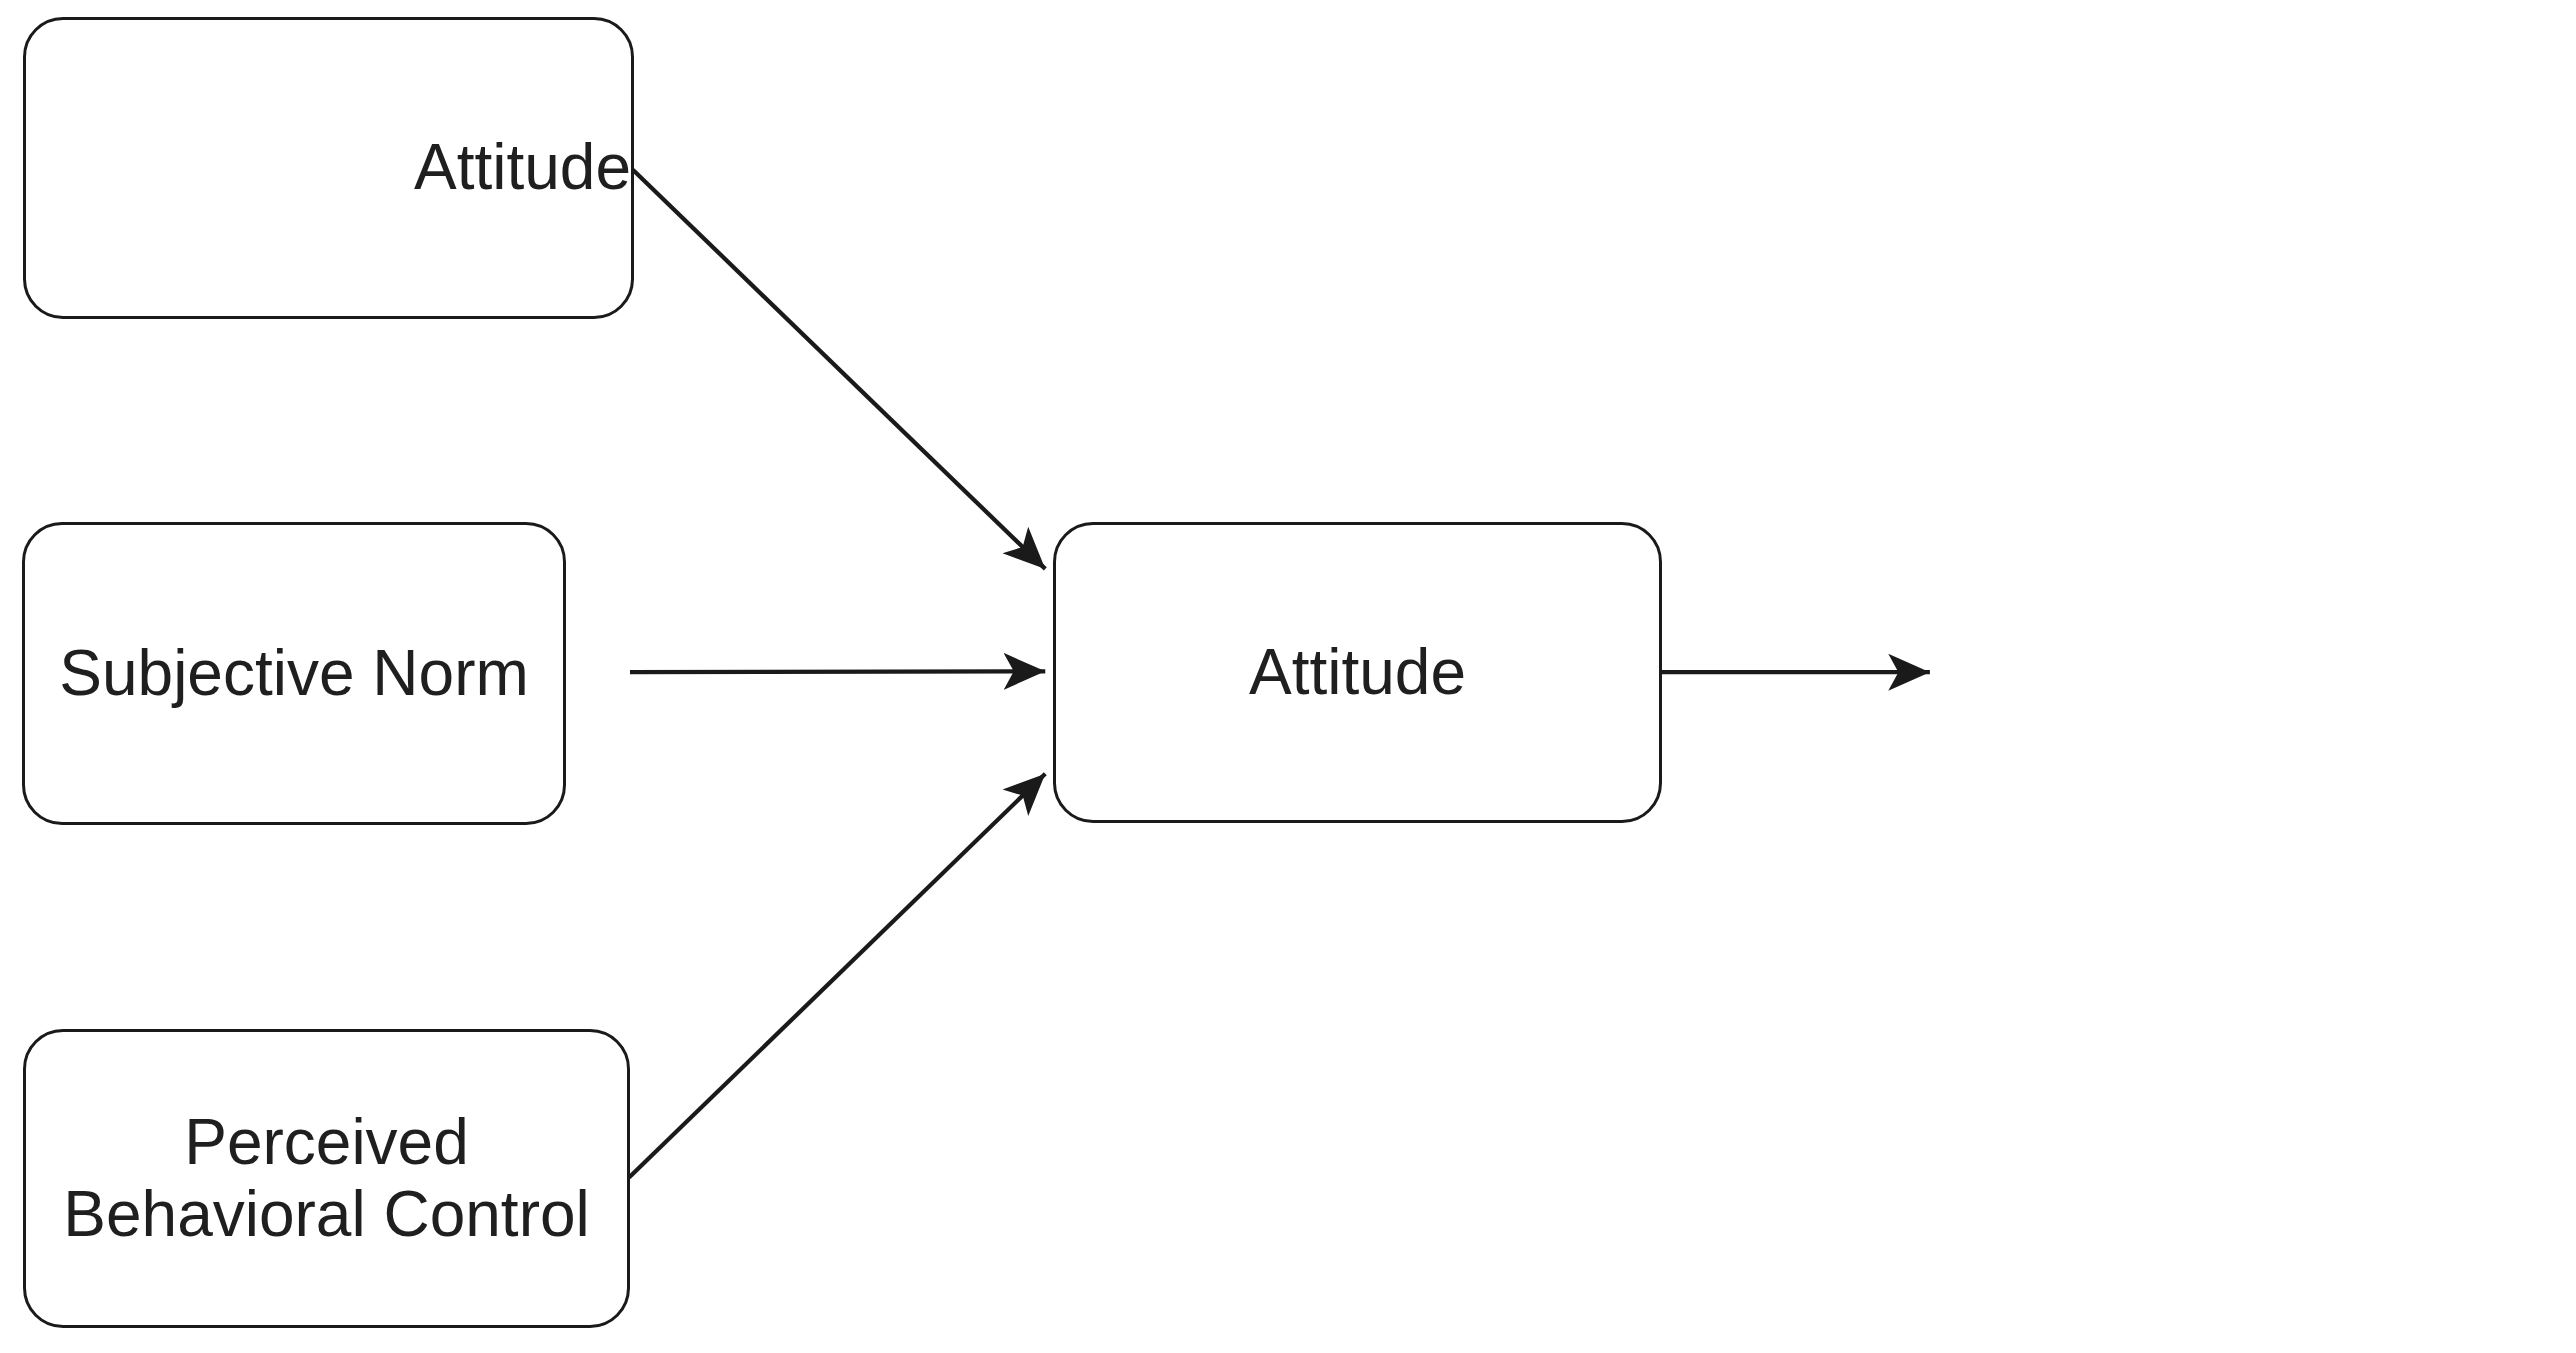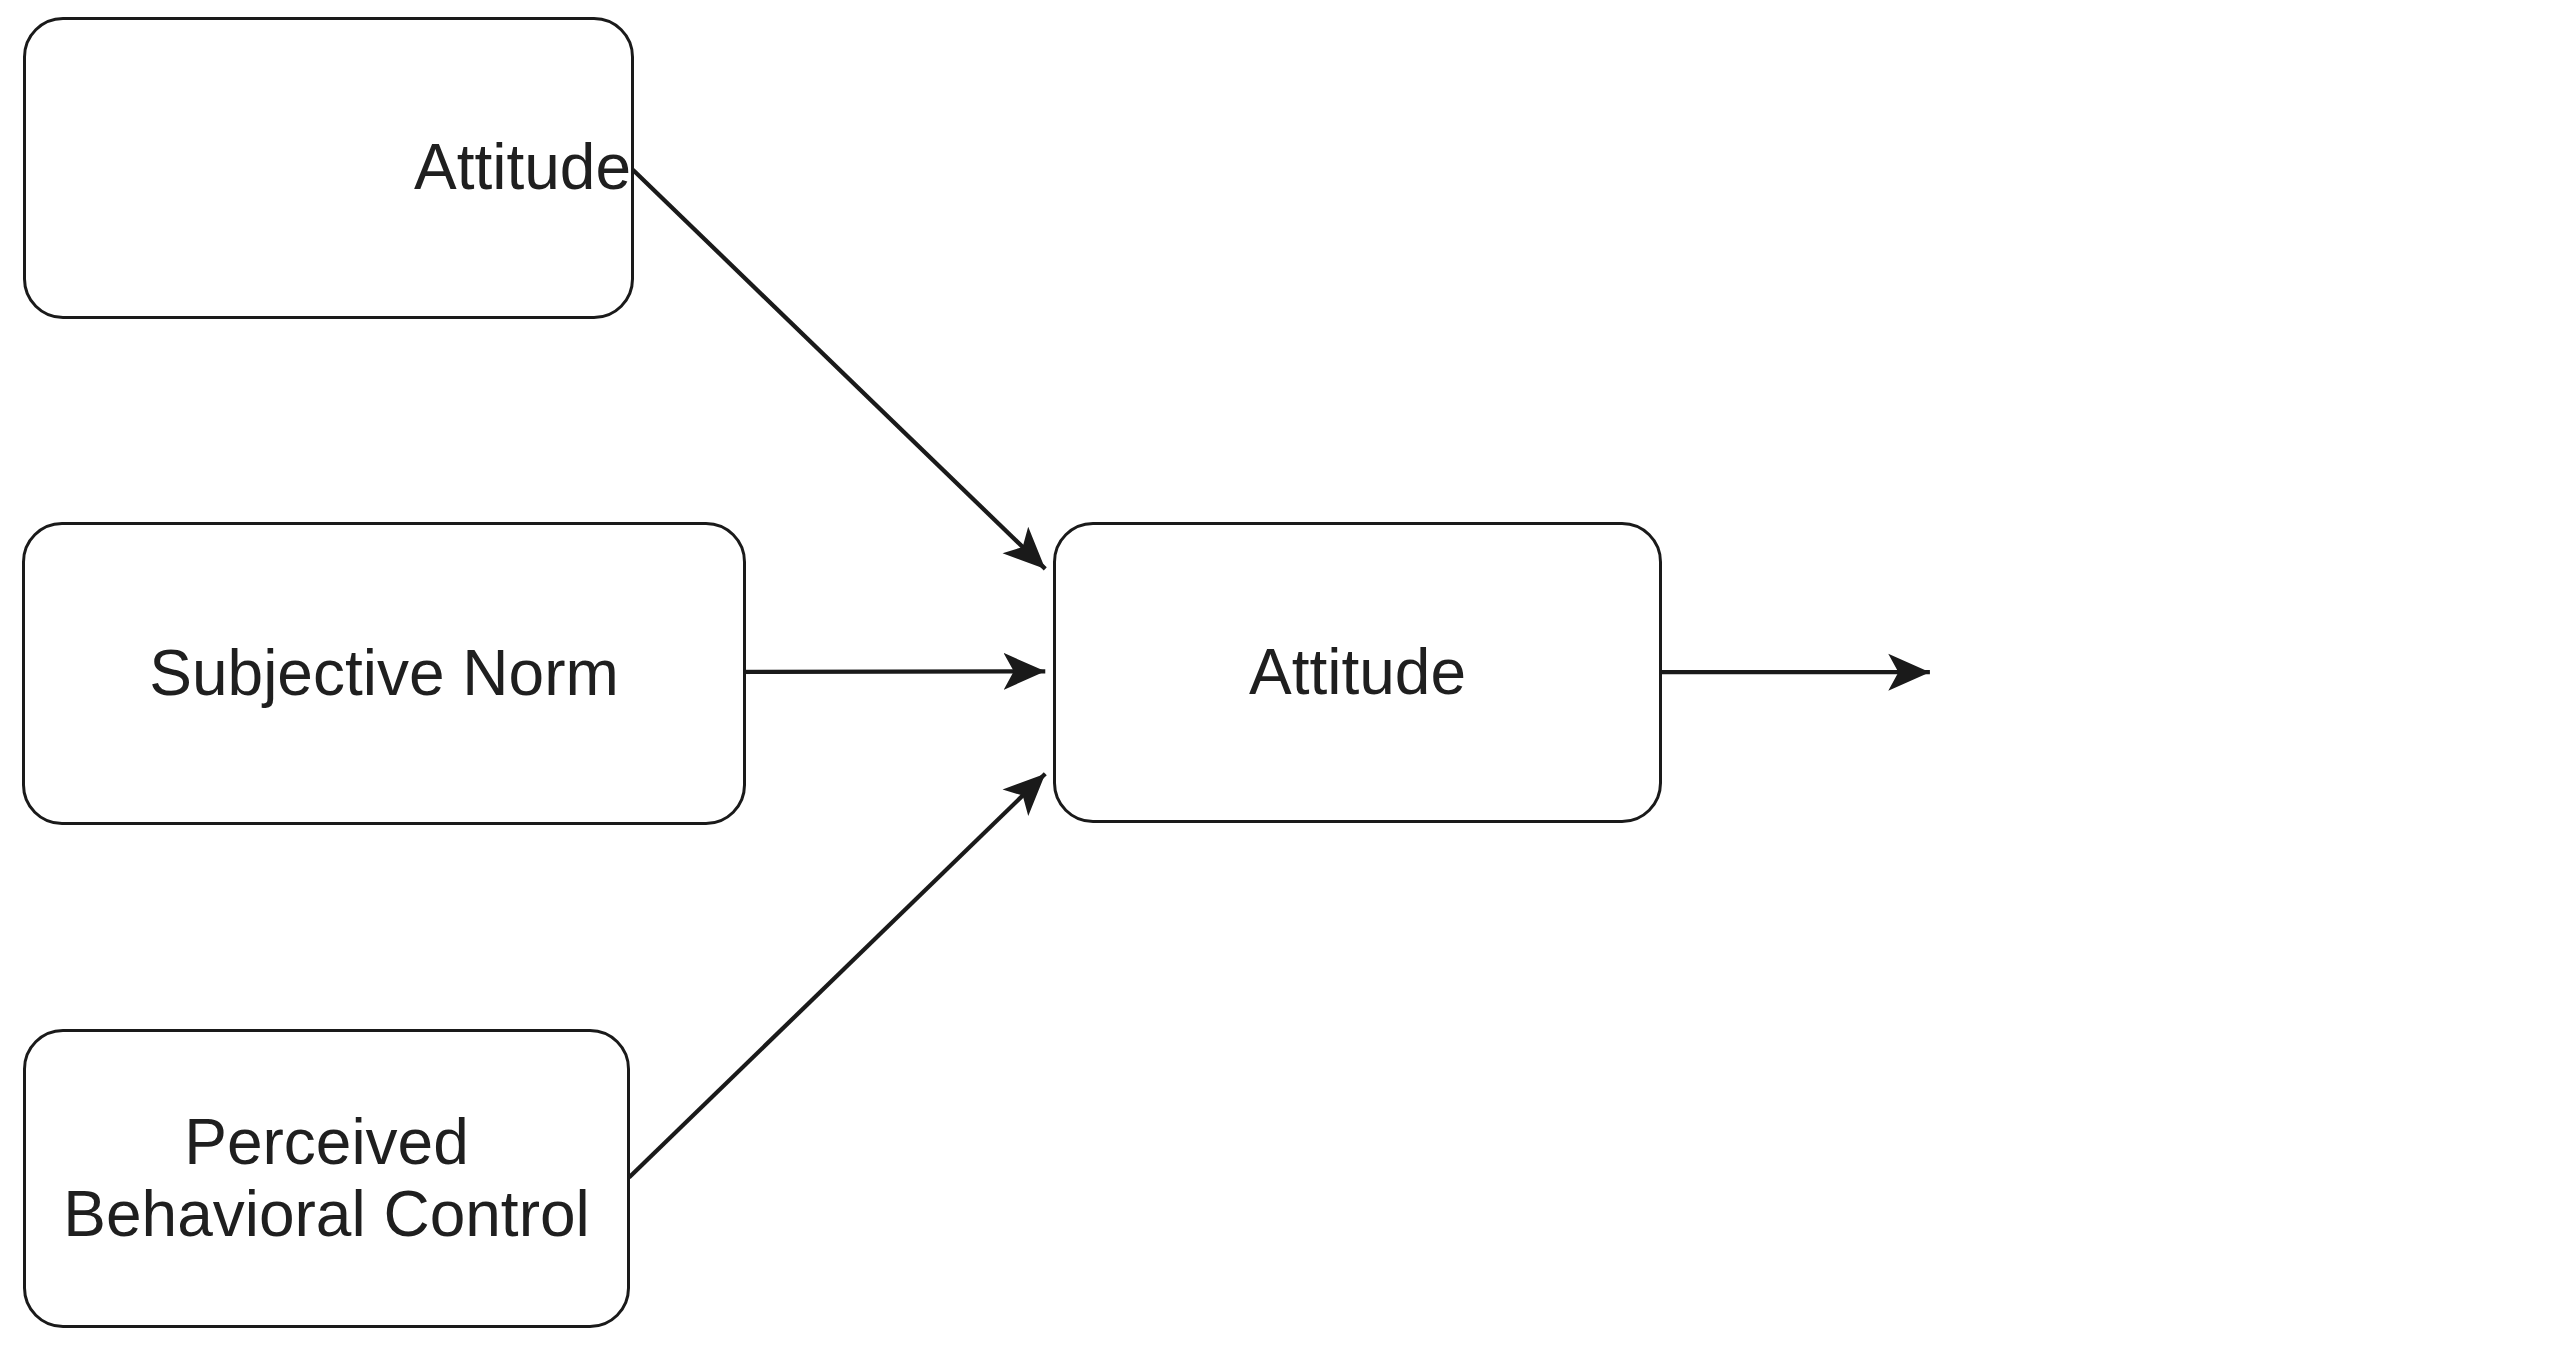--- a/index.html
+++ b/index.html
@@ -36,21 +36,21 @@
     align-items: center;
     justify-content: center;
     text-align: center;
     font-size: 64px;
     line-height: 1.12;
     color: #1f1f1f;
   }
   .node .label { display: block; }
 
   #n-attitude   { left: 23px;   top: 17px;   width: 611px; height: 302px; align-items: flex-end; }
-  #n-subjnorm   { left: 22px;   top: 522px;  width: 724px; height: 303px; }
+  #n-subjnorm   { left: 22px;   top: 522px;  width: 544px; height: 303px; }
   #n-pbc        { left: 23px;   top: 1029px; width: 607px; height: 299px; text-align: right; }
   #n-intention  { left: 1053px; top: 522px;  width: 609px; height: 301px; }
   #n-behavior   { left: 1938px; top: 522px;  width: 604px; height: 299px; }
 </style>
 </head>
 <body>
 
 <div class="canvas">
 
   <svg class="edges" width="2576" height="1353" viewBox="0 0 2716 1427">

